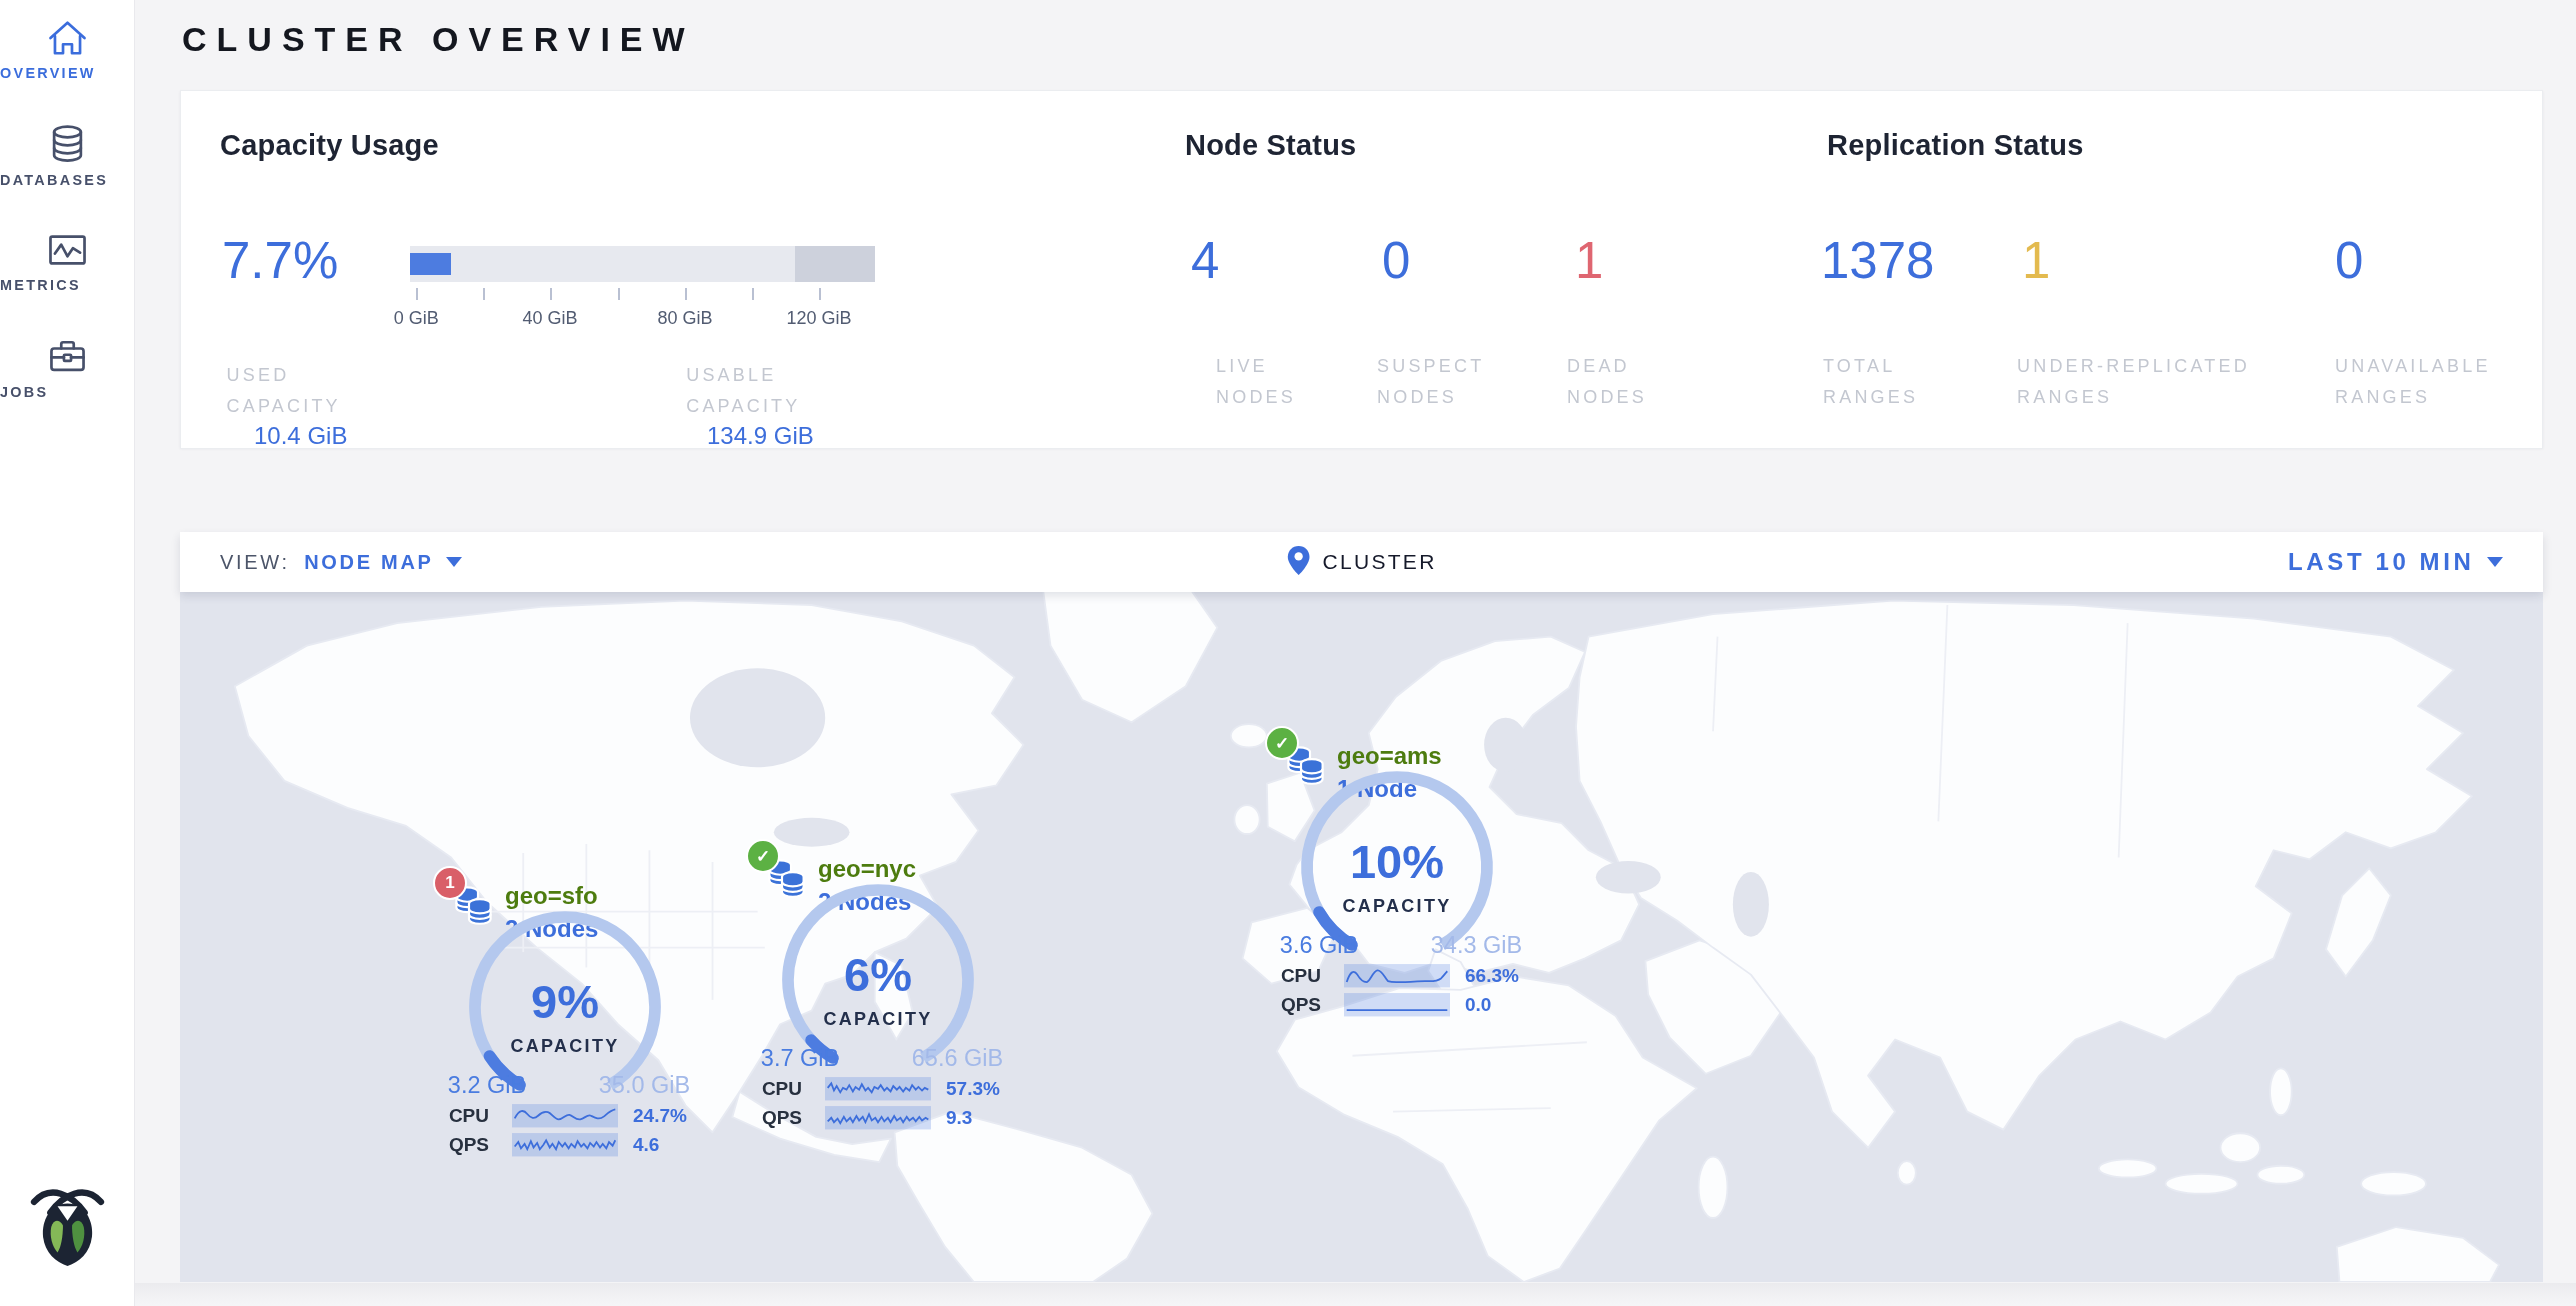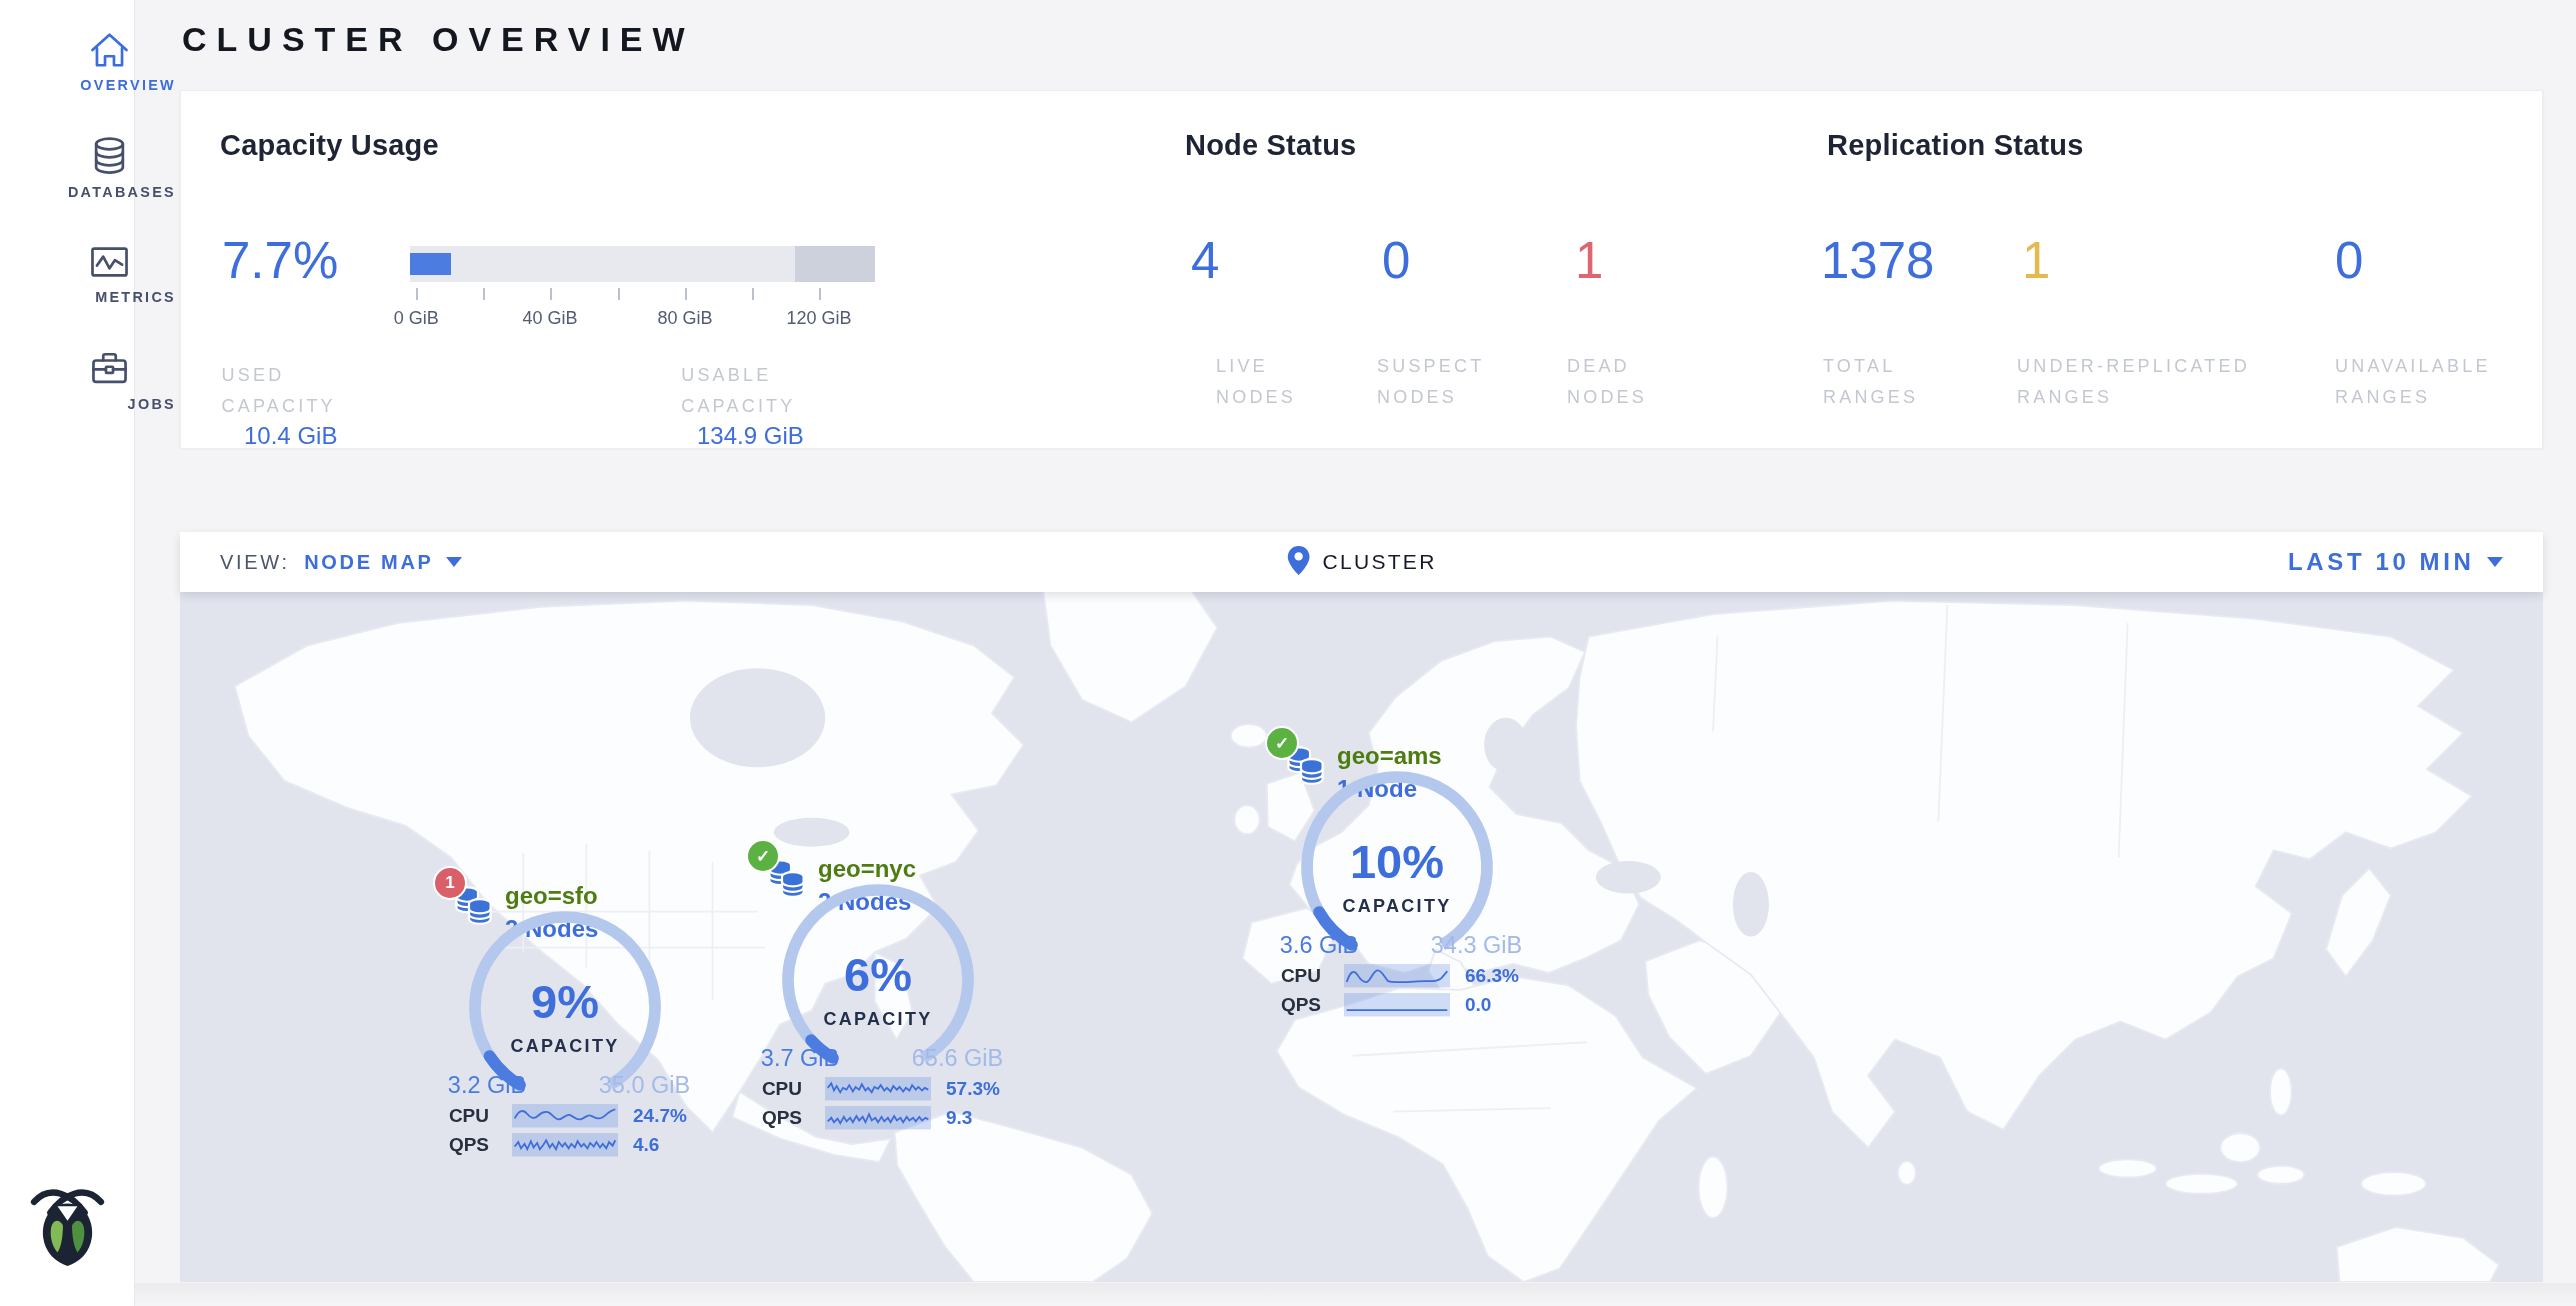--- a/index.html
+++ b/index.html
@@ -2,22 +2,22 @@
 <html style="font-size:14.4px"><head>
 <meta charset="utf-8">
 <style>
   * { margin:0; padding:0; box-sizing:border-box; }
   html,body { width:2576px; height:1306px; overflow:hidden;
     background:#f4f4f6; font-family:"Liberation Sans", sans-serif; }
 
   
   #sidebar { position:absolute; left:0; top:0; width:135px; height:1306px;
     background:#ffffff; border-right:1.8px solid #e9e9ed; z-index:5; }
-  .nav-item { position:relative; width:100%; height:106px; padding-top:30px;
-    text-align:right; cursor:pointer;margin-left:42px; }
+  .nav-item { position:relative; width:100%; height:106px; padding-top:18px;
+    text-align:left; cursor:pointer; }
   .nav-item svg { display:block; margin:0 auto; }
   .nav-label { display:block; margin-top:7.2px; font-size:14.4px; font-weight:bold;
     letter-spacing:2.3px; color:#47506a; }
   .nav-item.active .nav-label { color:#3b6ddc; }
   #logo { position:absolute; left:25px; bottom:36px; }
 
   
   #page-title { position:absolute; left:182px; top:20px; font-size:34px;
     font-weight:bold; letter-spacing:10px; color:#14171f; }
 
@@ -36,21 +36,21 @@
   #cap-bar { position:absolute; left:229px; top:155px; width:465px; height:36px;
     background:#e7e9ef; }
   #cap-bar-dark { position:absolute; top:0; height:36px; right:0; background:#cdd1dc; }
   #cap-bar-fill { position:absolute; left:0; top:7.2px; height:21.6px; background:#4d7ce0; }
   #cap-axis { position:absolute; left:229px; top:197px; width:465px; height:54px; }
   .axis-tick { position:absolute; top:0; width:1.8px; height:11.7px; background:#b9c0d2; }
   .axis-tick-label { position:absolute; top:20px; transform:translateX(-50%);
     font-size:18px; color:#525c72; white-space:nowrap; }
   .cap-detail { position:absolute; top:269px; display:flex; align-items:center;flex-direction:column; }
   .cap-detail .stat-label { position:static; }
-  .cap-value { font-size:24px; color:#3d6edb; margin-left:24px; padding-bottom:1.8px; }
+  .cap-value { font-size:24px; color:#3d6edb; margin-left:34px; padding-bottom:1.8px; }
 
   
   #toolbar { position:absolute; left:180px; top:492px; width:2363px; height:60px;
     background:#fff; z-index:3; box-shadow:0 3.6px 9px rgba(40,50,80,.14);
     display:flex; align-items:center;margin-top:40px; }
   .tb-left { display:flex; align-items:center; margin-left:40px; }
   .tb-view-label { font-size:20px; letter-spacing:2.7px; color:#4c5569; }
   .tb-view-value { font-size:20px; letter-spacing:2.7px; color:#3d6edb;
     font-weight:bold; margin-left:14.4px; cursor:pointer; display:flex; align-items:center; }
   .caret { width:0; height:0; border-left:8px solid transparent;

